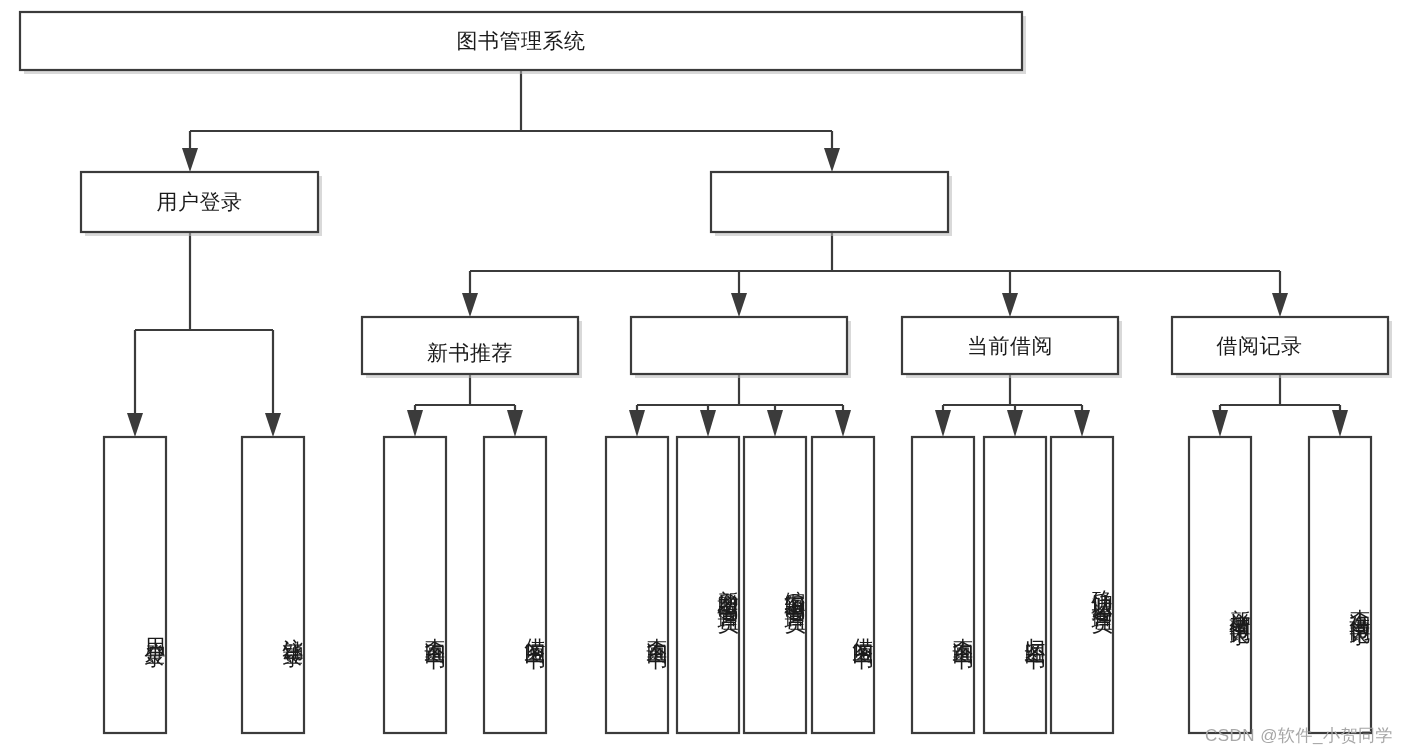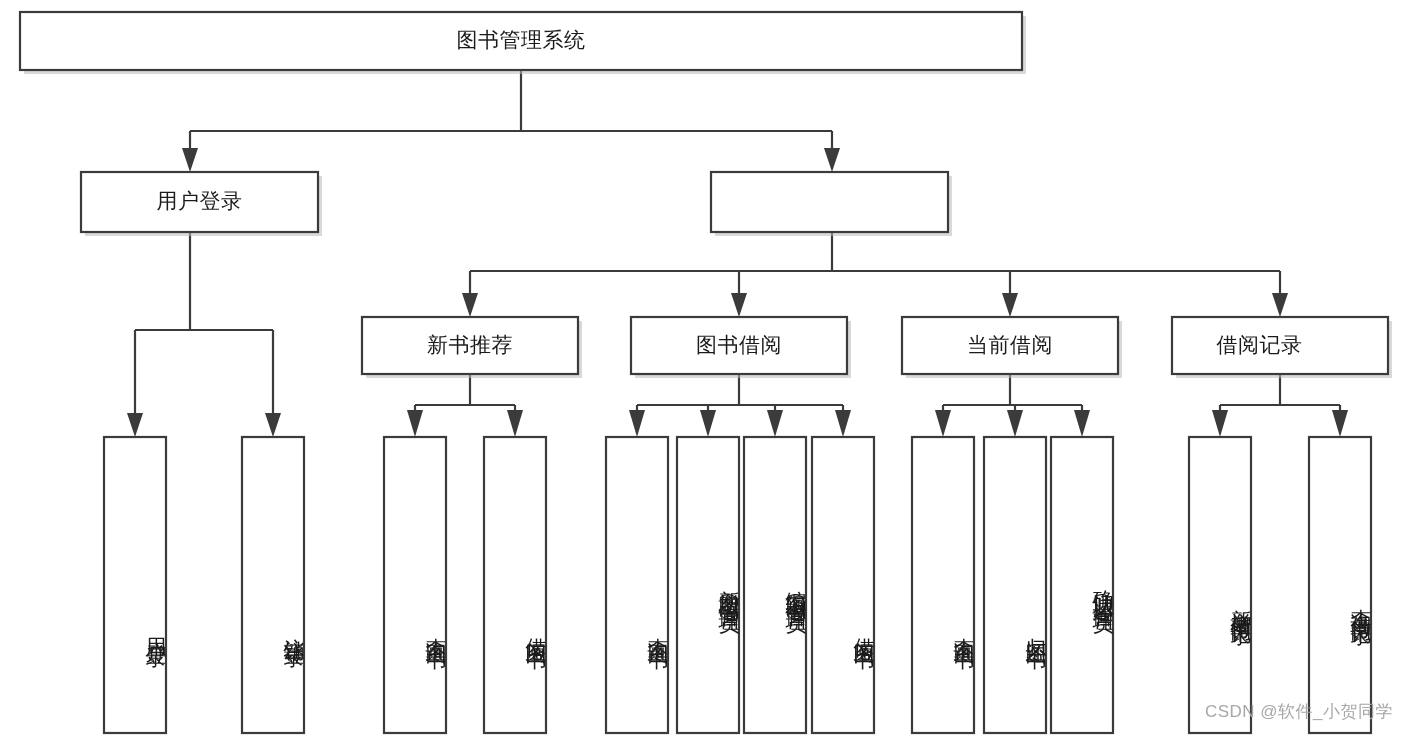--- a/index.html
+++ b/index.html
@@ -43,21 +43,21 @@
   .arrow-head {
     fill: #3b3b3b;
     stroke: none;
   }
   .node-label {
     position: absolute;
     display: flex;
     align-items: center;
     justify-content: center;
     color: #1b1b1b;
-    font-family: Liberation Serif, serif;
+    font-family: Liberation Sans, sans-serif;
     pointer-events: none;
     box-sizing: border-box;
   }
   .label-h {
     font-size: 21px;
     letter-spacing: 0.5px;
     line-height: 1.1;
     white-space: nowrap;
   }
   .label-v {
@@ -66,21 +66,21 @@
     font-size: 21px;
     letter-spacing: 3.5px;
     line-height: 1;
     align-items: flex-start;
     padding-top: 4px;
     white-space: nowrap;
   }
   .watermark {
     position: absolute;
     right: 12px;
-    bottom: 24px;
+    bottom: 0;
     font-size: 17px;
     color: #a7a7a7;
     font-family: "Liberation Sans", "DejaVu Sans", sans-serif;
     white-space: nowrap;
     letter-spacing: 0.5px;
   }
 </style>
 </head>
 <body>
 
@@ -181,22 +181,21 @@
       <rect class="node-box" x="1051" y="437" width="62" height="296"></rect>
       <rect class="node-box" x="1189" y="437" width="62" height="296"></rect>
       <rect class="node-box" x="1309" y="437" width="62" height="296"></rect>
     </g>
   </svg>
 
   <div class="node-label label-h" style="left:20px; top:12px; width:1002px; height:58px;">图书管理系统</div>
 
   <div class="node-label label-h" style="left:81px; top:172px; width:237px; height:60px;">用户登录</div>
 
-  <div class="node-label label-h" style="left:362px; top:317px; width:216px; height:57px;border-radius:7px;">新书推荐</div>
-  <div class="node-label label-h" style="left:631px; top:317px; width:216px; height:57px;">图书借阅</div>
+  <div class="node-label label-h" style="left:362px; top:324px; width:216px; height:57px;border-radius:7px;">新书推荐</div>
   <div class="node-label label-h" style="left:902px; top:317px; width:216px; height:57px;border-radius:6px;">当前借阅</div>
   <div class="node-label label-h" style="left:1172px; top:317px; width:175px; height:57px;">借阅记录</div>
 
   <div class="node-label label-v" style="left:104px; top:519px; width:62px; height:214px;">用户登录</div>
   <div class="node-label label-v" style="left:242px; top:519px; width:62px; height:214px;">注销登录</div>
   <div class="node-label label-v" style="left:384px; top:519px; width:62px; height:214px;">查询图书</div>
   <div class="node-label label-v" style="left:484px; top:519px; width:62px; height:214px;">借阅图书</div>
   <div class="node-label label-v" style="left:606px; top:519px; width:62px; height:214px;">查询图书</div>
   <div class="node-label label-v" style="left:677px; top:441px; width:62px; height:292px;">新增图书（管理员）</div>
   <div class="node-label label-v" style="left:744px; top:441px; width:62px; height:292px;">编辑图书（管理员）</div>

